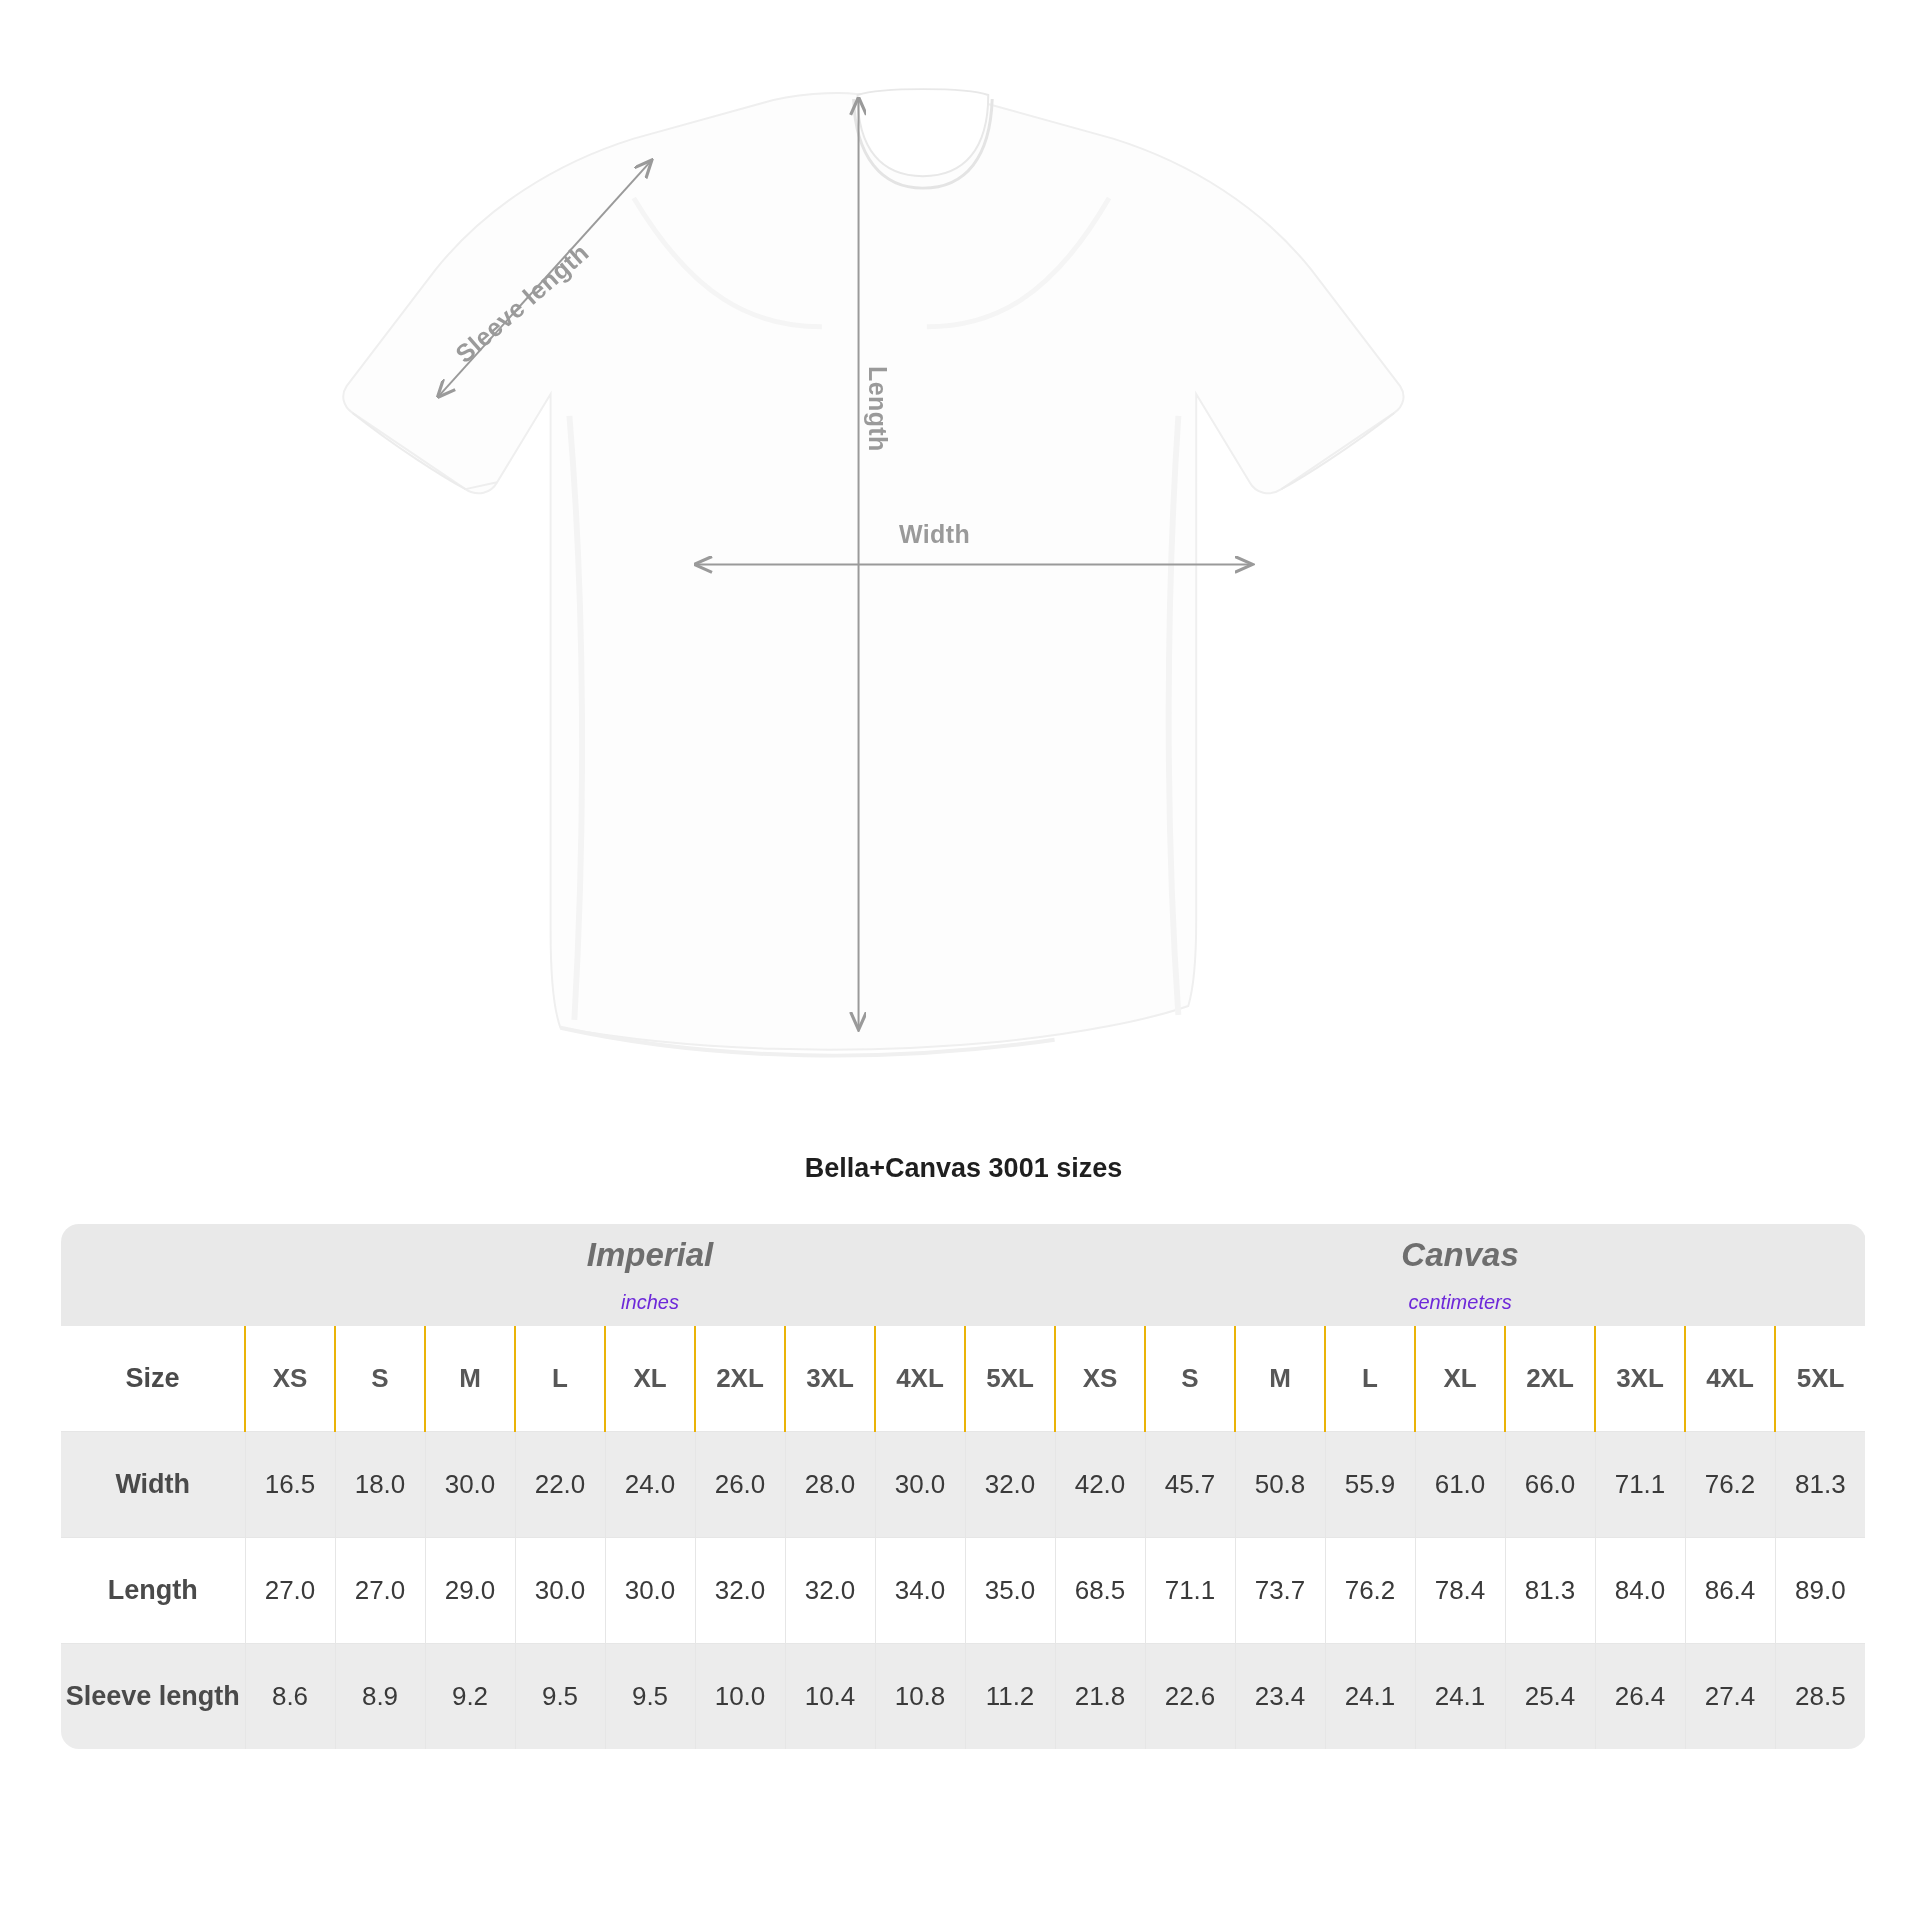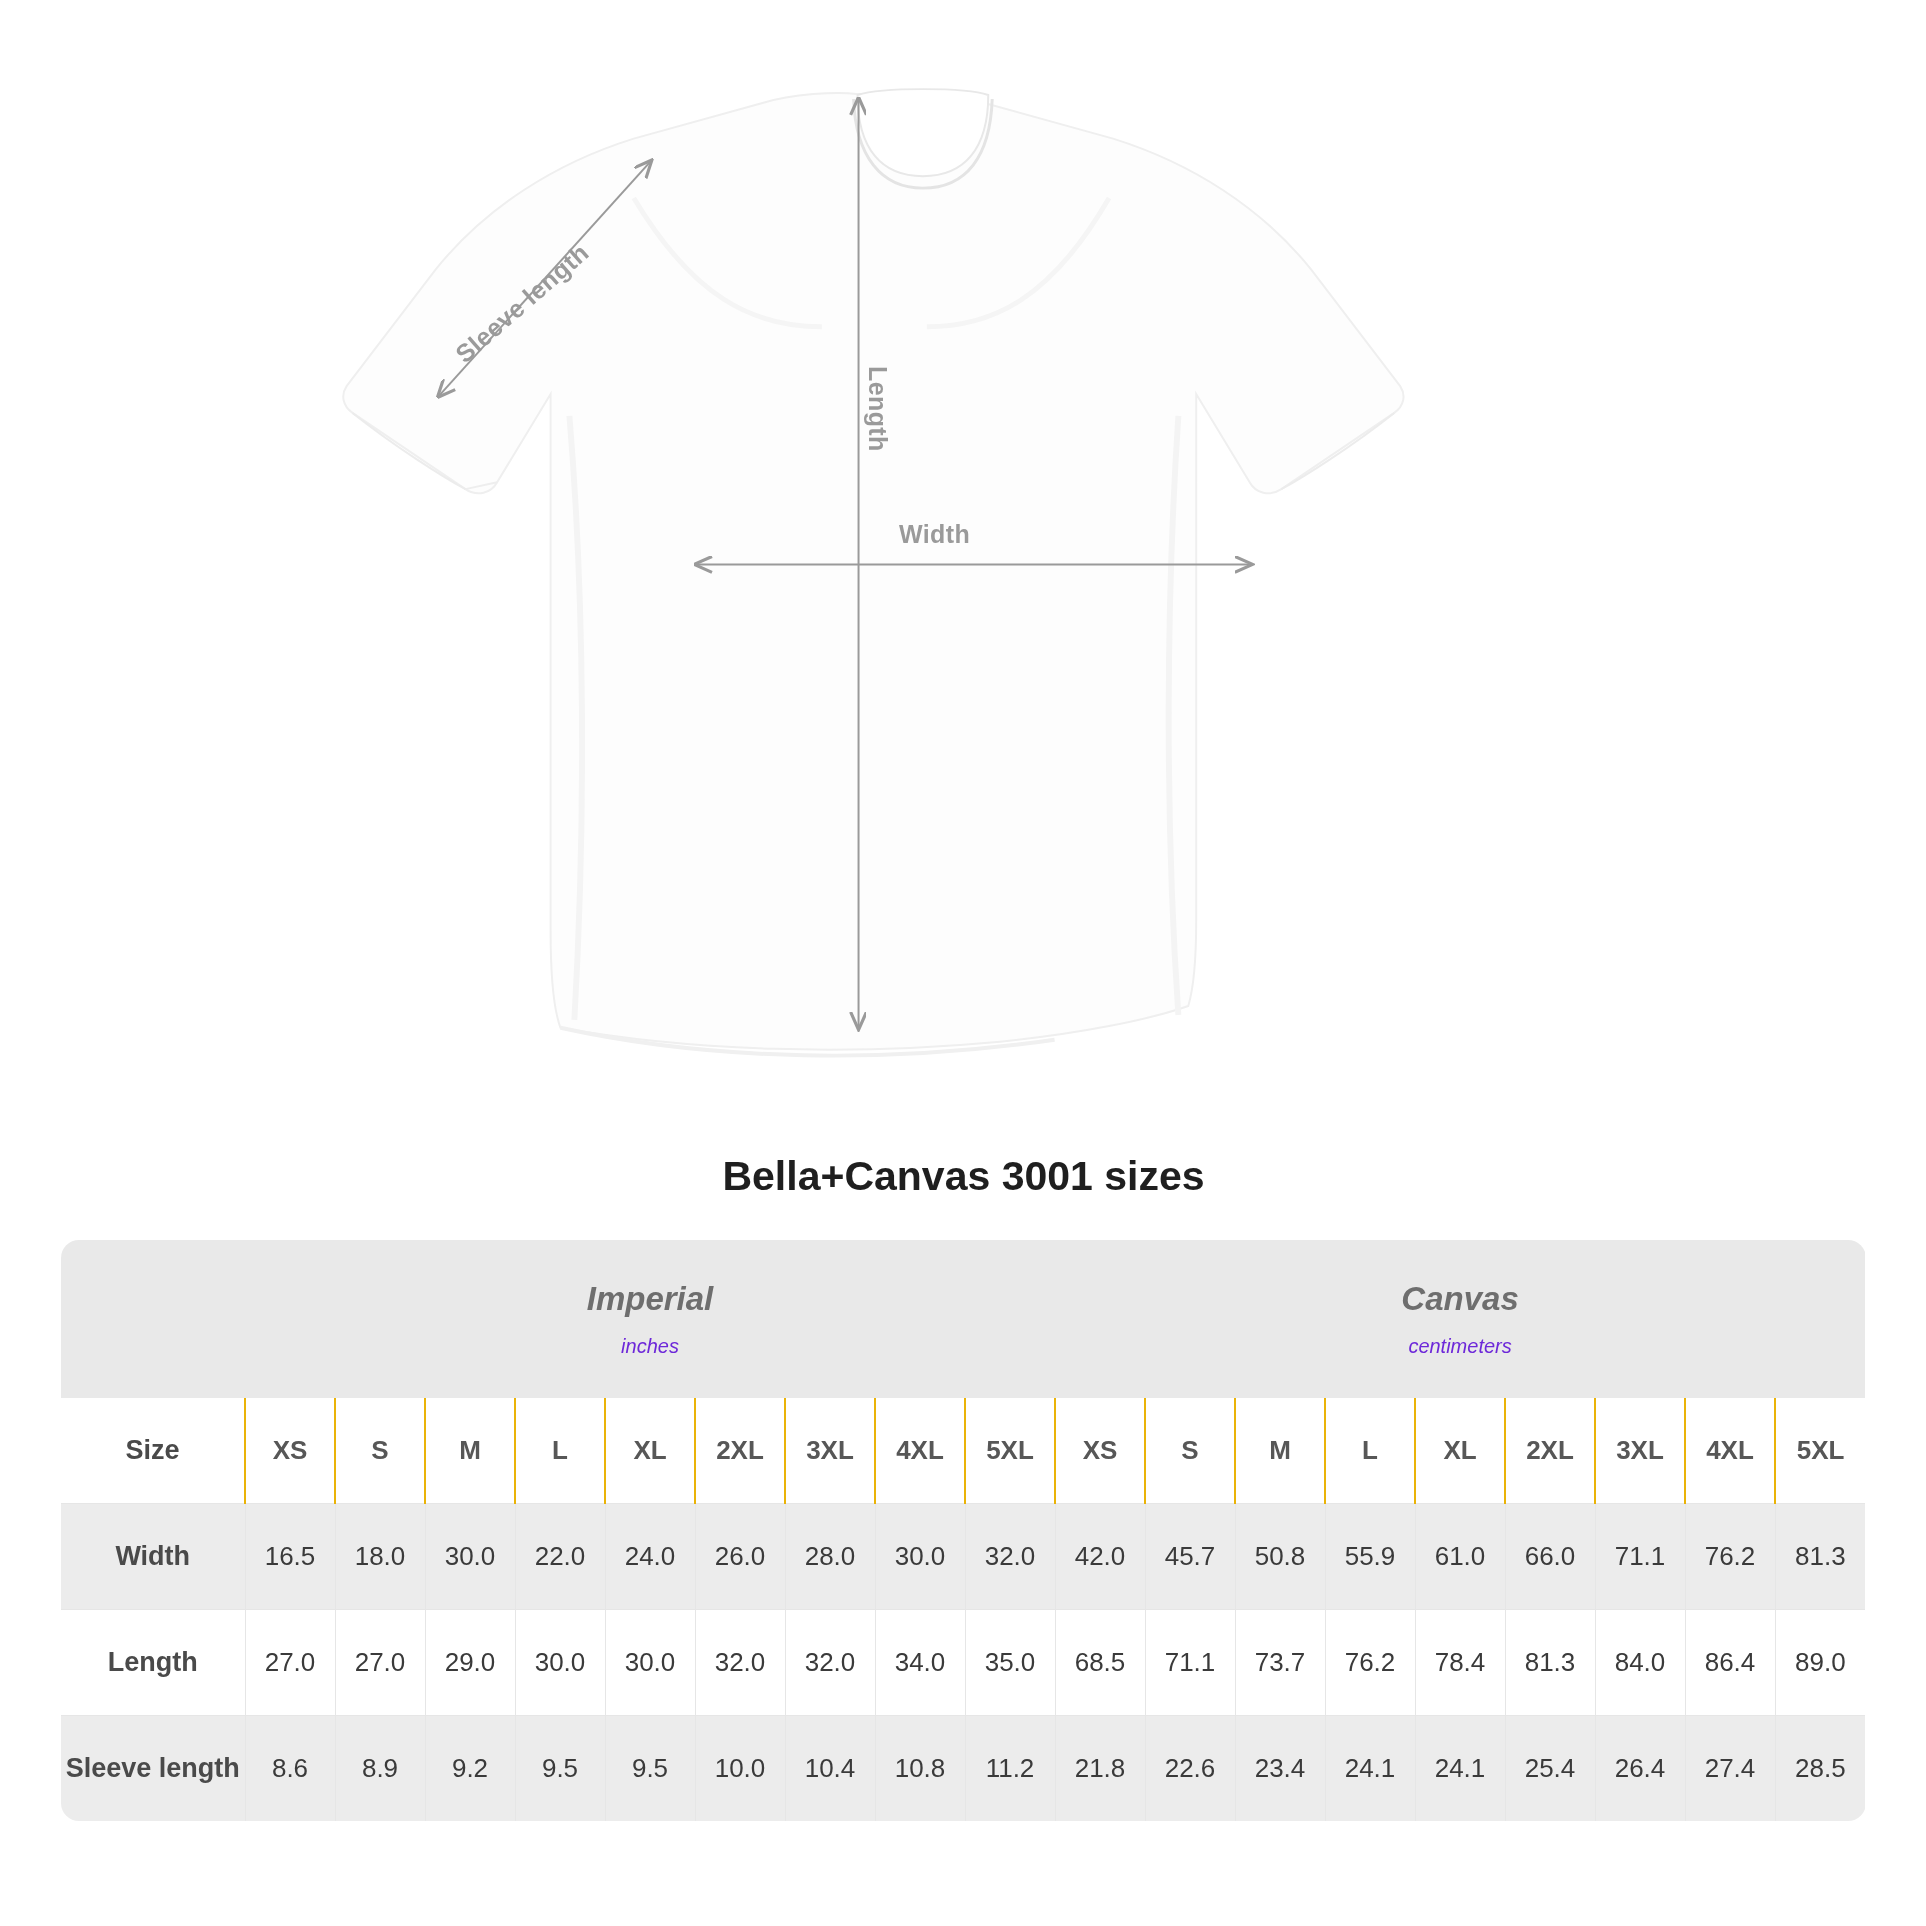--- a/index.html
+++ b/index.html
@@ -45,21 +45,21 @@
     text-orientation: mixed;
   }
   .dim-label.sleeve {
     transform: rotate(-41deg);
     transform-origin: left top;
   }
 
   
   .chart-title {
     text-align: center;
-    font-size: 41px;
+    font-size: 27px;
     font-weight: bold;
     color: #1f1f1f;
     margin-top: 44px;
   }
   .chart-note {
     text-align: center;
     font-size: 24px;
     font-style: italic;
     color: #555555;
     margin-top: 22px;
@@ -76,21 +76,21 @@
     border-collapse: collapse;
     width: 1804px;
     table-layout: fixed;
   }
   table.size-table td, table.size-table th {
     text-align: center;
     vertical-align: middle;
   }
   .unit-row td {
     background: #e9e9e9;
-    height: 158px;
+    height: 102px;
     padding: 0;
   }
   .unit-row td.corner {
     background: #e9e9e9;
   }
   .unit-system {
     font-size: 33px;
     font-style: italic;
     font-weight: bold;
     color: #6e6e6e;

